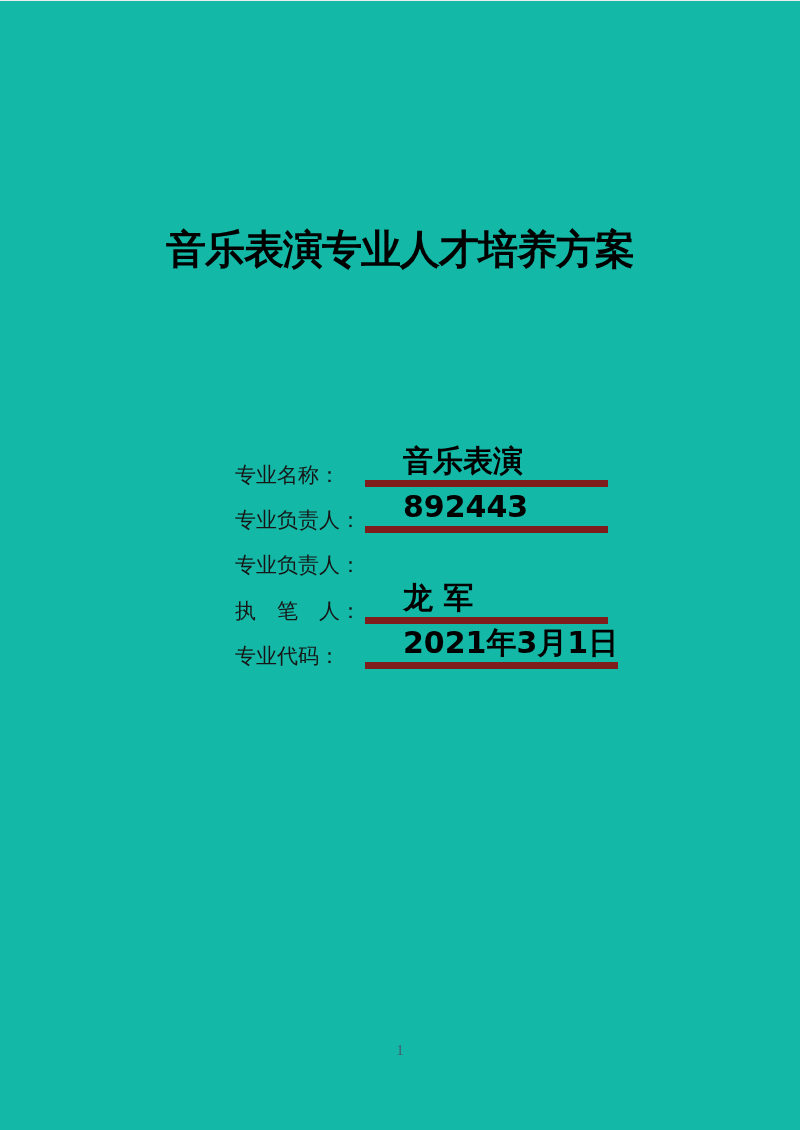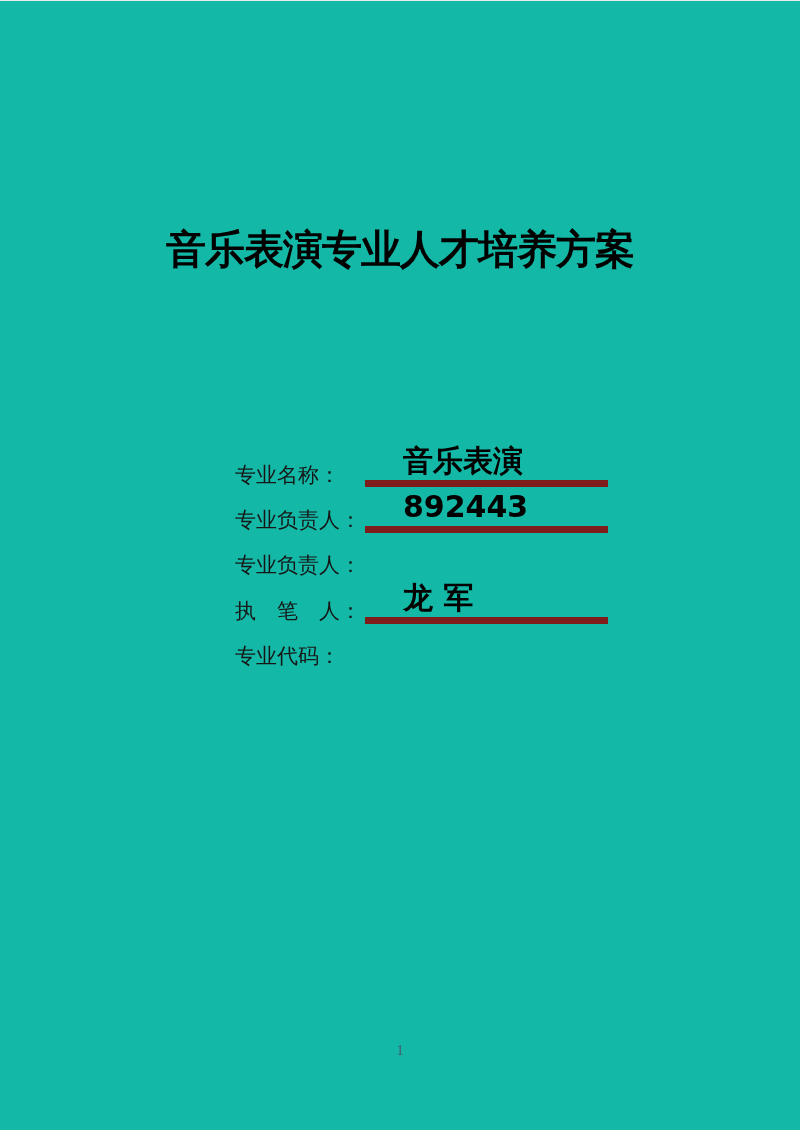--- a/index.html
+++ b/index.html
@@ -102,19 +102,20 @@
       <span class="field-label">专业负责人：</span>
     </div>
 
     <div class="field-row">
       <span class="field-label">执　笔　人：</span>
       <span class="field-line"><span class="value-kai">龙 军</span></span>
     </div>
 
     <div class="field-row">
       <span class="field-label">专业代码：</span>
+      <span class="field-line"><span class="value-hei">2021年3月1日</span></span>
     </div>
 
   </div>
 
   <div class="page-number">1</div>
 
 </div>
 
 </body></html>

